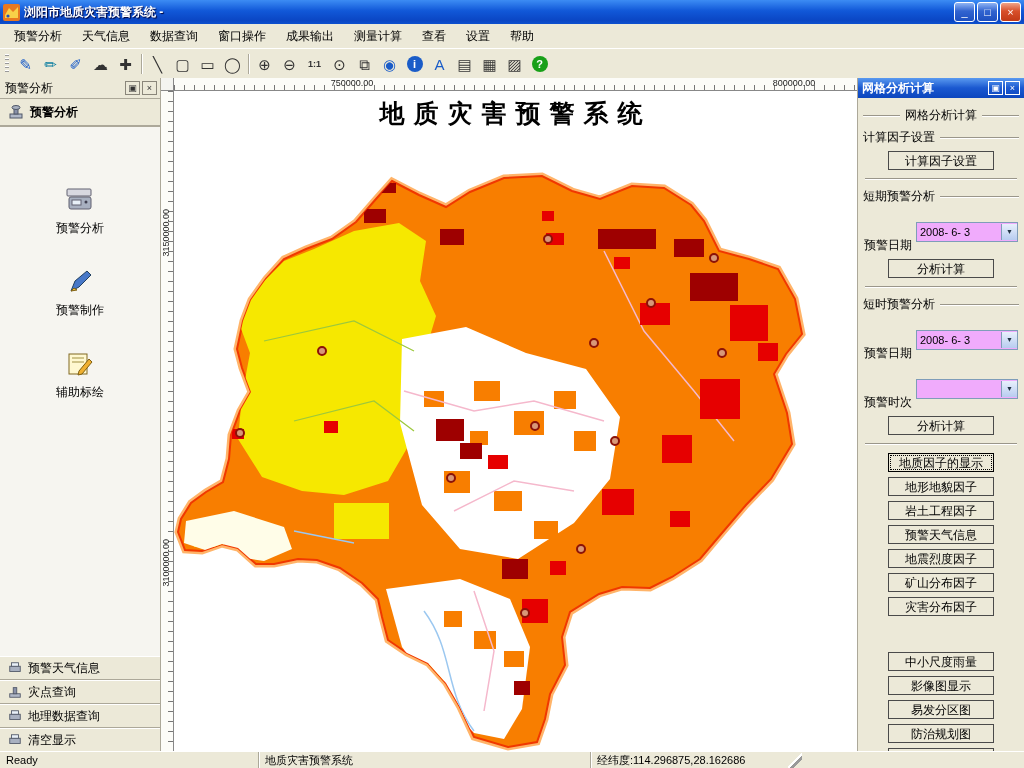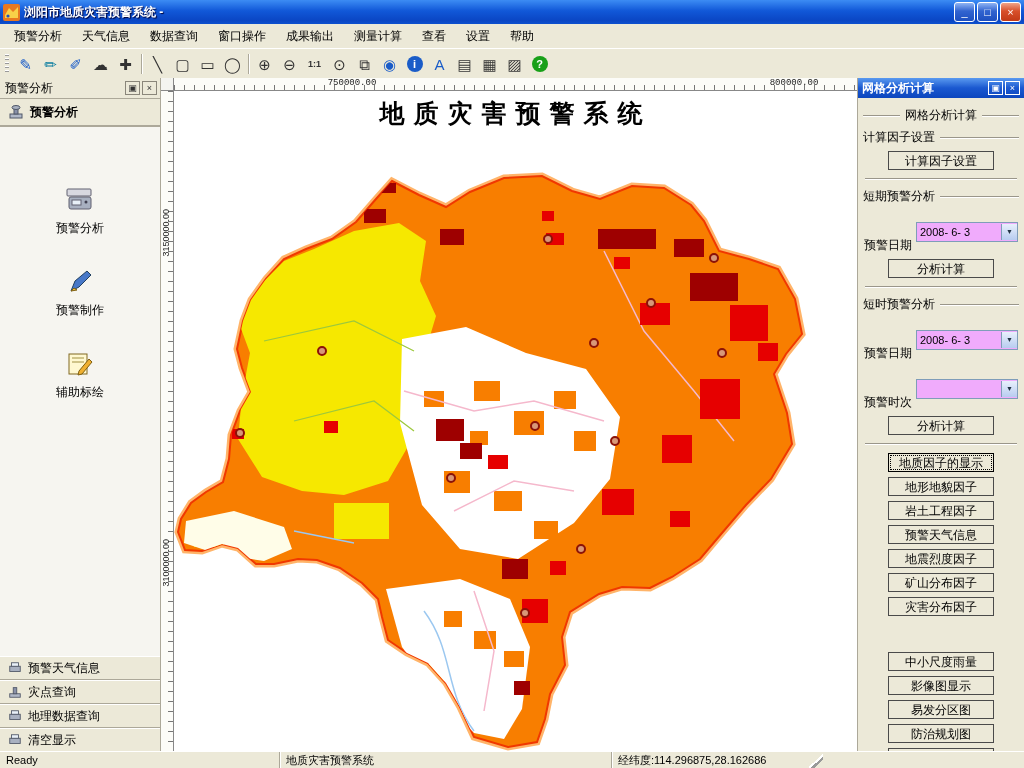--- a/index.html
+++ b/index.html
@@ -52,21 +52,21 @@
   .lp-item{display:flex;flex-direction:column;align-items:center;gap:5px;cursor:default;width:90px;}
   .lp-accordion{height:22px;display:flex;align-items:center;gap:6px;padding:0 8px;
     border-top:1px solid #FFF;border-bottom:1px solid #ACA899;background:#ECE9D8;cursor:default;}
 
   
   .map-area{flex:1;position:relative;background:#fff;overflow:hidden;}
   .ruler-corner{position:absolute;left:0;top:0;width:13px;height:13px;background:#F4F4F0;border-right:1px solid #888;border-bottom:1px solid #888;box-sizing:border-box;}
   .ruler-top{position:absolute;left:13px;right:0;top:0;height:13px;background:#FCFCF8;border-bottom:1px solid #888;box-sizing:border-box;}
   .ruler-top .ticks{position:absolute;left:0;right:0;bottom:0;height:5px;
     background:repeating-linear-gradient(90deg,#777 0 1px,transparent 1px 10px);}
-  .ruler-top .hlabel{position:absolute;top:0;transform:translateX(-50%);font-size:9px;color:#222;font-family:Liberation Mono, monospace;}
+  .ruler-top .hlabel{position:absolute;top:0;transform:translateX(-50%);font-size:9px;color:#222;}
   .ruler-left{position:absolute;left:0;top:13px;bottom:0;width:13px;background:#FCFCF8;border-right:1px solid #888;box-sizing:border-box;}
   .ruler-left .ticks{position:absolute;top:0;bottom:0;right:0;width:5px;
     background:repeating-linear-gradient(180deg,#777 0 1px,transparent 1px 10px);}
   .ruler-left .vlabel{position:absolute;left:0;font-size:9px;color:#222;
     writing-mode:vertical-rl;transform:rotate(180deg);}
   .canvas{position:absolute;left:13px;top:13px;right:0;bottom:0;background:#fff;overflow:hidden;}
   .map-title{position:absolute;top:6px;left:0;width:100%;text-align:center;
     font-family:"DejaVu Serif","Liberation Serif",serif;font-weight:bold;font-size:25px;letter-spacing:9px;}
   svg.map{position:absolute;left:0;top:0;}
 
@@ -92,21 +92,21 @@
   .combo .drop{width:16px;height:16px;flex:0 0 auto;border-left:1px solid #7F9DB9;
     background:linear-gradient(#E8F0FC,#B8CCF0);display:flex;align-items:center;justify-content:center;
     font-size:7px;color:#234;padding:0;font-family:inherit;border-top:none;border-right:none;border-bottom:none;}
   .stack-gap{height:26px;}
 
   
   .statusbar{position:absolute;left:0;right:0;bottom:0;height:16px;background:#ECE9D8;border-top:1px solid #fff;
     display:flex;align-items:center;font-size:11px;}
   .sb{height:100%;display:flex;align-items:center;padding:0 6px;box-sizing:border-box;white-space:nowrap;overflow:hidden;}
   .sb+.sb{border-left:1px solid #ACA899;box-shadow:inset 1px 0 0 #fff;}
-  .sb.f1{width:279px;}
+  .sb.f1{width:258px;}
   .sb.f2{width:332px;}
   .sb.f3{width:198px;}
   .sb.f4{flex:1;}
   .sb-grip{width:14px;height:100%;flex:0 0 auto;
     background:
       linear-gradient(135deg,transparent 0 50%,#fff 50% 60%,#999 60% 72%,transparent 72% 100%);}
 </style>
 </head>
 <body>
 

